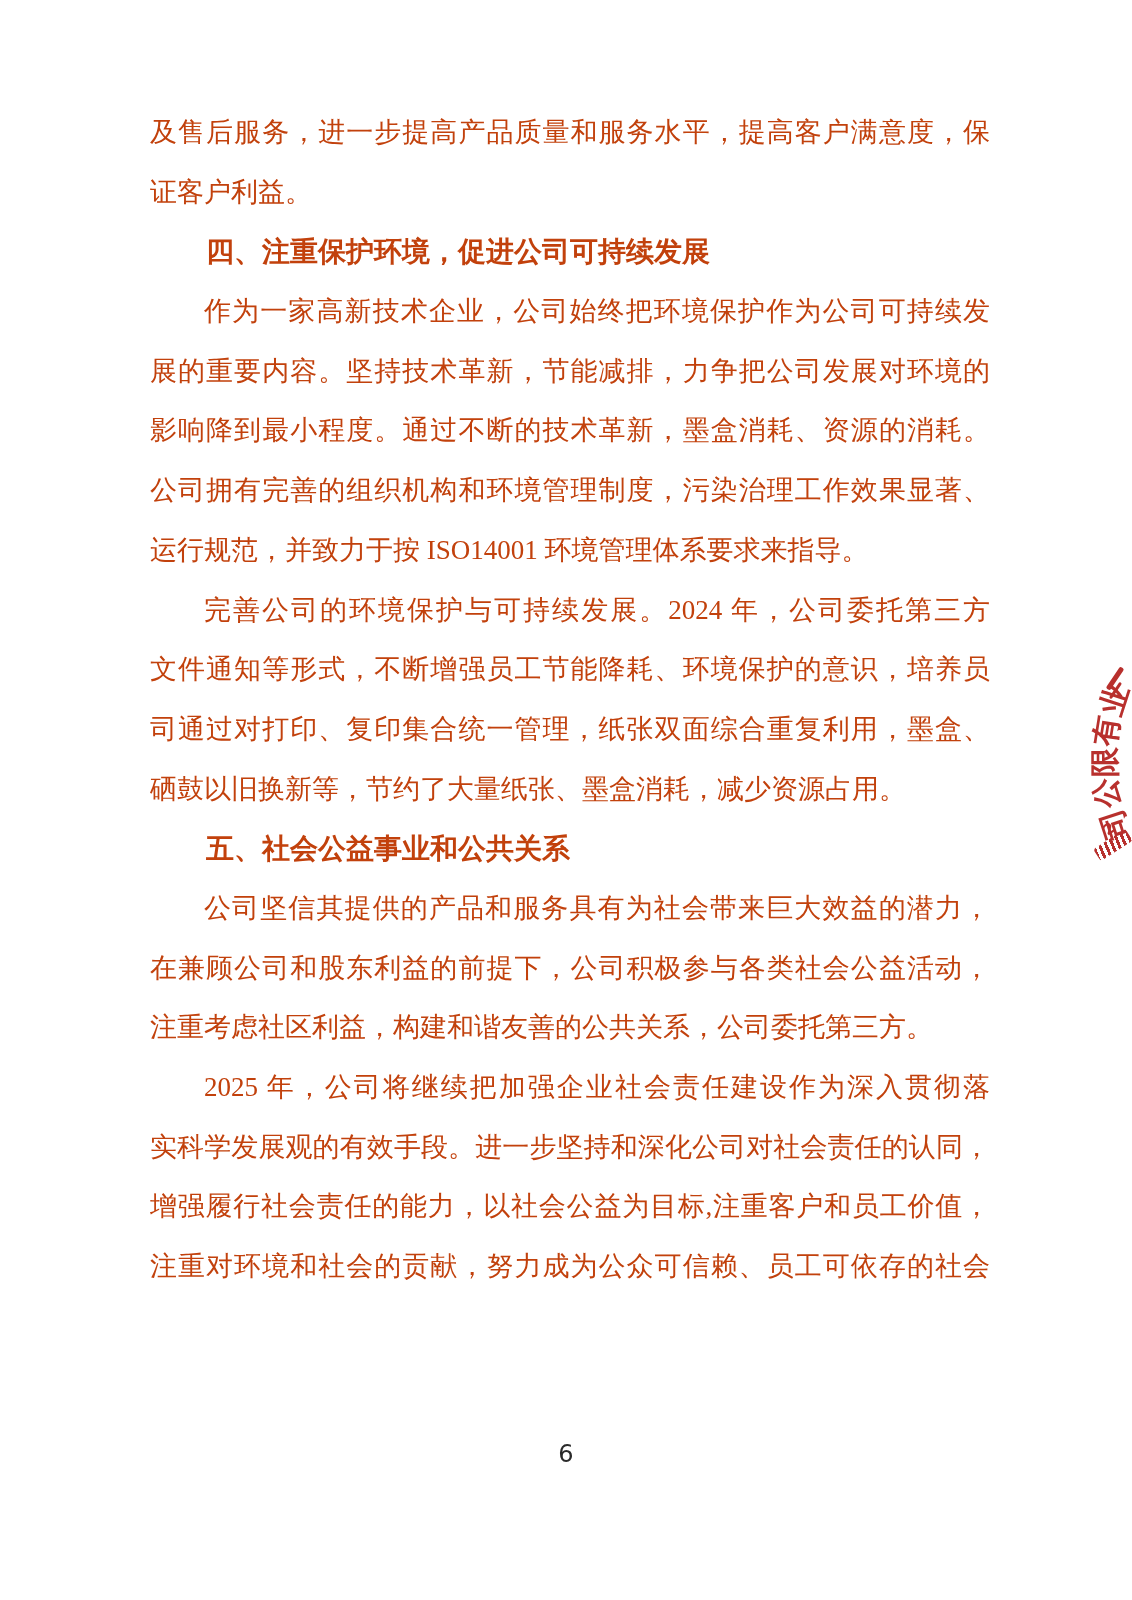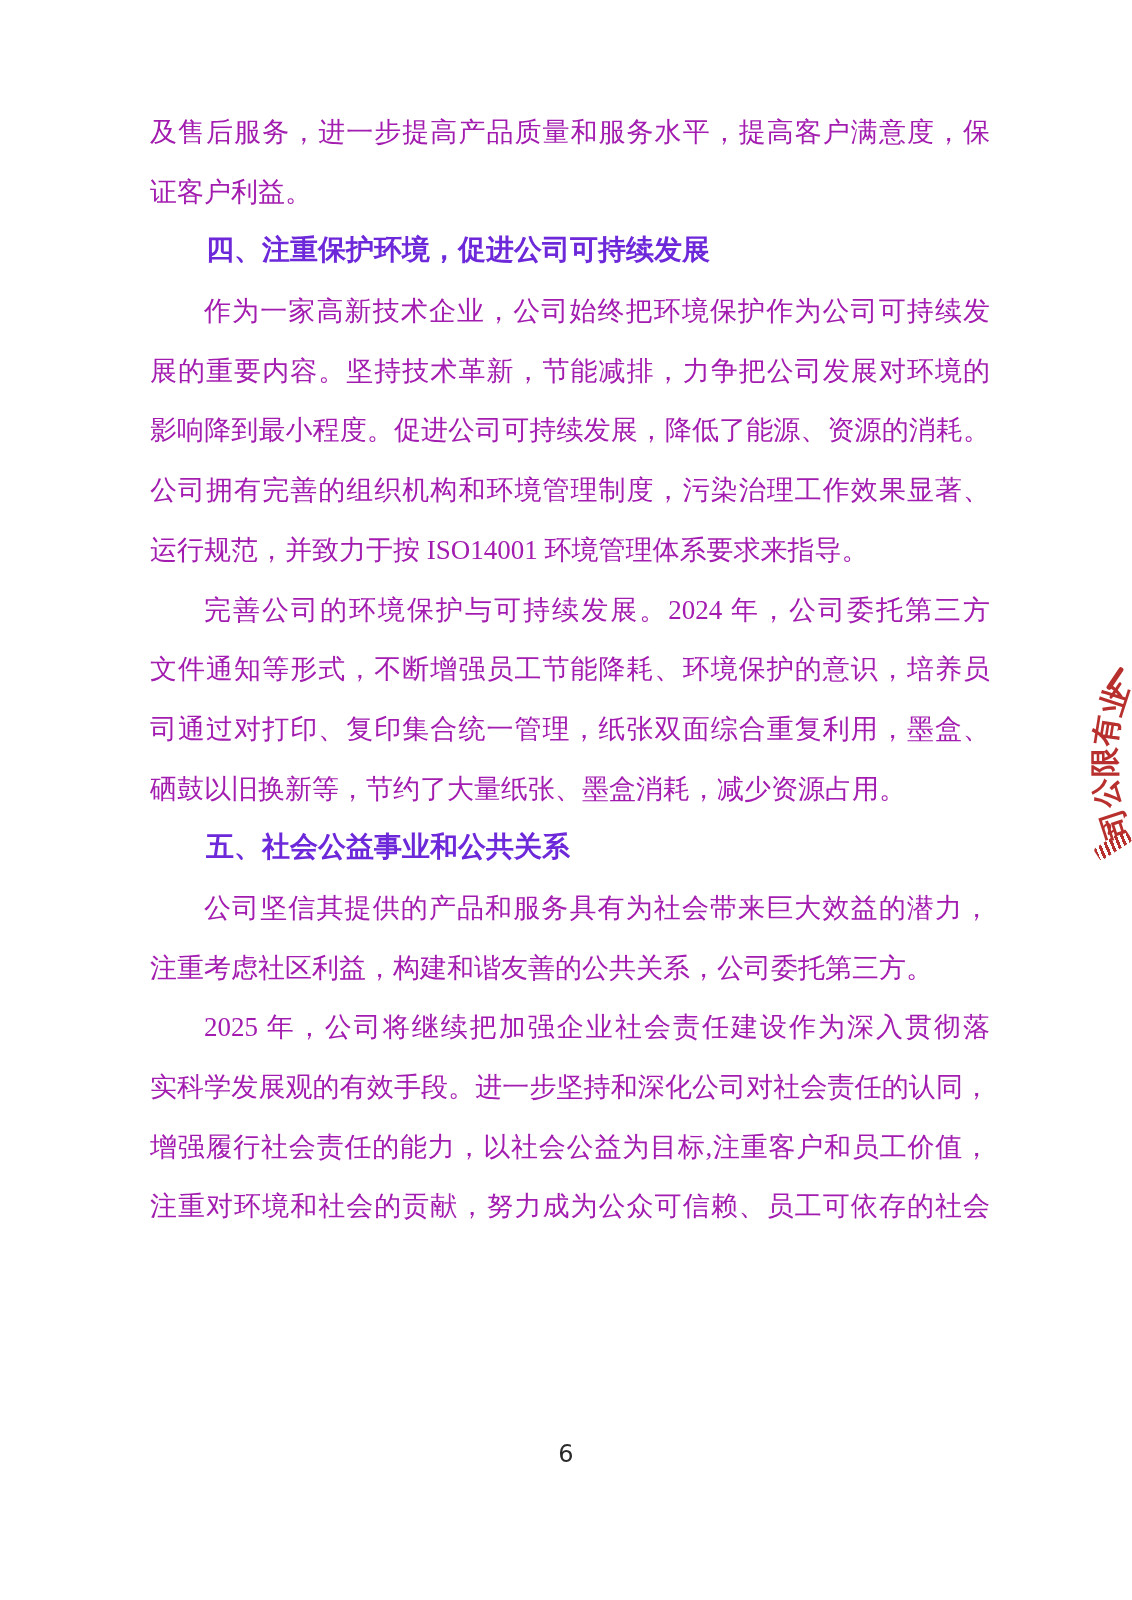--- a/index.html
+++ b/index.html
@@ -5,27 +5,27 @@
   html,body{margin:0;padding:0}
   body{
     width:1132px;height:1600px;background:#ffffff;overflow:hidden;position:relative;
     font-family:"Liberation Serif","DejaVu Serif",serif;color:#1c1c1c;
   }
   .page{position:absolute;inset:0;background:#ffffff}
   .body-text{position:absolute;left:150px;top:103px;width:840px}
   .line{
     font-size:27px;height:59.7px;line-height:59.7px;
     text-align:justify;text-align-last:justify;
-    overflow:hidden;white-space:normal;color:#a21caf;
+    overflow:hidden;white-space:normal;color:#c2410c;
   }
   .line.end{text-align-last:left}
   .line.indent{text-indent:2em}
   .heading{
     font-size:28px;height:59.7px;line-height:59.7px;font-weight:bold;text-indent:2em;
-    font-family:Liberation Mono, monospace;color:#6d28d9;
+    font-family:Liberation Serif, serif;color:#c2410c;
   }
   .footer{
     position:absolute;top:1440px;left:0;width:1132px;text-align:center;
     font-size:24px;color:#2a2a2a;font-family:"DejaVu Sans","Liberation Sans",sans-serif;
   }
   
   .seal{position:absolute;left:0;top:0;width:1132px;height:1600px;pointer-events:none;color:#b3211e;opacity:.93}
   .seal-ch{
     position:absolute;font-weight:bold;font-size:30px;
     font-family:"Liberation Sans","DejaVu Sans",sans-serif;
@@ -51,32 +51,33 @@
 
   <main class="body-text">
 
     <div class="line">及售后服务，进一步提高产品质量和服务水平，提高客户满意度，保</div>
     <div class="line end">证客户利益。</div>
 
     <div class="heading">四、注重保护环境，促进公司可持续发展</div>
 
     <div class="line indent">作为一家高新技术企业，公司始终把环境保护作为公司可持续发</div>
     <div class="line">展的重要内容。坚持技术革新，节能减排，力争把公司发展对环境的</div>
-    <div class="line">影响降到最小程度。促进公司可持续发展，降低了能源、资源的消耗。</div>
+    <div class="line">影响降到最小程度。通过不断的技术革新，墨盒消耗、资源的消耗。</div>
     <div class="line">公司拥有完善的组织机构和环境管理制度，污染治理工作效果显著、</div>
     <div class="line end">运行规范，并致力于按 ISO14001 环境管理体系要求来指导。</div>
 
     <div class="line indent">完善公司的环境保护与可持续发展。2024 年，公司委托第三方</div>
     <div class="line">文件通知等形式，不断增强员工节能降耗、环境保护的意识，培养员</div>
     <div class="line">司通过对打印、复印集合统一管理，纸张双面综合重复利用，墨盒、</div>
     <div class="line end">硒鼓以旧换新等，节约了大量纸张、墨盒消耗，减少资源占用。</div>
 
     <div class="heading">五、社会公益事业和公共关系</div>
 
     <div class="line indent">公司坚信其提供的产品和服务具有为社会带来巨大效益的潜力，</div>
+    <div class="line">在兼顾公司和股东利益的前提下，公司积极参与各类社会公益活动，</div>
     <div class="line end">注重考虑社区利益，构建和谐友善的公共关系，公司委托第三方。</div>
 
     <div class="line indent">2025 年，公司将继续把加强企业社会责任建设作为深入贯彻落</div>
     <div class="line">实科学发展观的有效手段。进一步坚持和深化公司对社会责任的认同，</div>
     <div class="line">增强履行社会责任的能力，以社会公益为目标,注重客户和员工价值，</div>
     <div class="line">注重对环境和社会的贡献，努力成为公众可信赖、员工可依存的社会</div>
   </main>
 
   <div class="seal">
     <span class="seal-slash1"></span>

